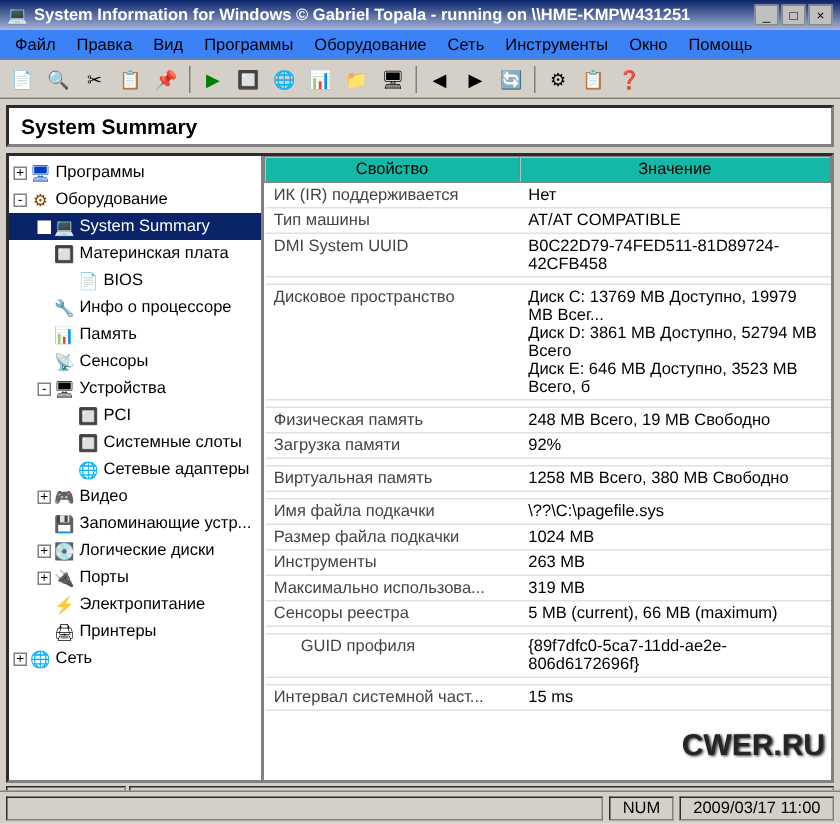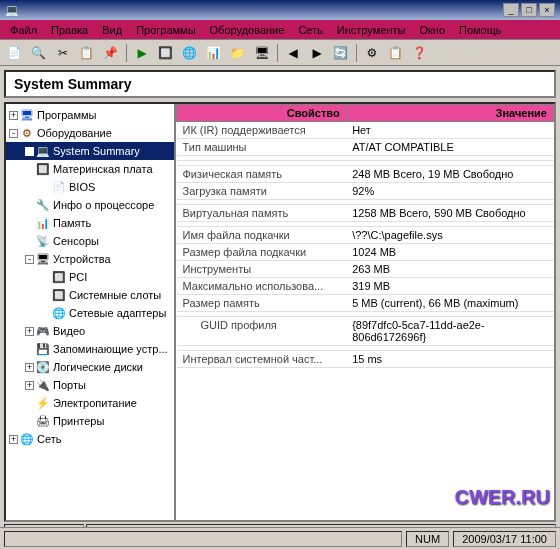--- a/index.html
+++ b/index.html
@@ -41,21 +41,21 @@
       font-size: 9px;
       display: flex;
       align-items: center;
       justify-content: center;
       cursor: pointer;
       color: black;
     }
 
     
     .menu-bar {
-      background: #be185d;
+      background: #3b82f6;
       border-bottom: 1px solid #808080;
       padding: 2px 4px;
       display: flex;
       gap: 2px;
       height: 20px;
       align-items: center;
     }
     .menu-item {
       padding: 1px 6px;
       cursor: pointer;
@@ -149,25 +149,25 @@
       background: white;
       overflow: auto;
     }
 
     .detail-table {
       width: 100%;
       border-collapse: collapse;
       font-size: 11px;
     }
     .detail-table th {
-      background: #ec4899;
+      background: #14b8a6;
       border: 1px solid #808080;
       padding: 2px 6px;
-      text-align: right;
-      font-weight: bold;
+      text-align: center;
+      font-weight: normal;
       position: sticky;
       top: 0;
     }
     .detail-table td {
       border-bottom: 1px solid #e0e0e0;
       padding: 2px 6px;
       vertical-align: top;
     }
 
     
@@ -219,20 +219,21 @@
       opacity: 0.85;
       pointer-events: none;
     }
   </style>
 </head>
 <body>
 
 <div class="title-bar">
   <div class="title-bar-left">
     <span>💻</span>
+    <span>System Information for Windows  © Gabriel Topala - running on \\HME-KMPW431251</span>
   </div>
   <div class="title-bar-right">
     <div class="title-btn">_</div>
     <div class="title-btn">□</div>
     <div class="title-btn">×</div>
   </div>
 </div>
 
 <div class="menu-bar">
   <span class="menu-item">Файл</span>
@@ -384,42 +385,52 @@
       <tbody id="detail-tbody">
       <tr>
             <td style="color: rgb(68, 68, 68); width: 45%;">ИК (IR) поддерживается</td>
             <td style="white-space: pre-line;">Нет</td>
           </tr>
           <tr>
             <td style="color: rgb(68, 68, 68); width: 45%;">Тип машины</td>
             <td style="white-space: pre-line;">AT/AT COMPATIBLE</td>
           </tr>
           <tr>
-            <td style="color: rgb(68, 68, 68); width: 45%;"></td>
-            <td style="white-space: pre-line;"></td>
+            <td style="color: rgb(68, 68, 68); width: 45%;">DMI System UUID</td>
+            <td style="white-space: pre-line;">B0C22D79-74FED511-81D89724-42CFB458</td>
+          </tr>
+          <tr>
+            <td style="color: rgb(68, 68, 68); width: 45%;"></td>
+            <td style="white-space: pre-line;"></td>
+          </tr>
+          <tr>
+            <td style="color: rgb(68, 68, 68); width: 45%;">Дисковое пространство</td>
+            <td style="white-space: pre-line;">Диск C: 13769 MB Доступно, 19979 MB Всег...
+Диск D: 3861 MB Доступно, 52794 MB Всего
+Диск E: 646 MB Доступно, 3523 MB Всего, б</td>
           </tr>
           <tr>
             <td style="color: rgb(68, 68, 68); width: 45%;"></td>
             <td style="white-space: pre-line;"></td>
           </tr>
           <tr>
             <td style="color: rgb(68, 68, 68); width: 45%;">Физическая память</td>
             <td style="white-space: pre-line;">248 MB Всего, 19 MB Свободно</td>
           </tr>
           <tr>
             <td style="color: rgb(68, 68, 68); width: 45%;">Загрузка памяти</td>
             <td style="white-space: pre-line;">92%</td>
           </tr>
           <tr>
             <td style="color: rgb(68, 68, 68); width: 45%;"></td>
             <td style="white-space: pre-line;"></td>
           </tr>
           <tr>
             <td style="color: rgb(68, 68, 68); width: 45%;">Виртуальная память</td>
-            <td style="white-space: pre-line;">1258 MB Всего, 590 MB Свободно</td>
+            <td style="white-space: pre-line;">1258 MB Всего, 380 MB Свободно</td>
           </tr>
           <tr>
             <td style="color: rgb(68, 68, 68); width: 45%;"></td>
             <td style="white-space: pre-line;"></td>
           </tr>
           <tr>
             <td style="color: rgb(68, 68, 68); width: 45%;">Имя файла подкачки</td>
             <td style="white-space: pre-line;">\??\C:\pagefile.sys</td>
           </tr>
           <tr>
@@ -428,21 +439,21 @@
           </tr>
           <tr>
             <td style="color: rgb(68, 68, 68); width: 45%;">Инструменты</td>
             <td style="white-space: pre-line;">263 MB</td>
           </tr>
           <tr>
             <td style="color: rgb(68, 68, 68); width: 45%;">Максимально использова...</td>
             <td style="white-space: pre-line;">319 MB</td>
           </tr>
           <tr>
-            <td style="color: rgb(68, 68, 68); width: 45%;">Размер память</td>
+            <td style="color: rgb(68, 68, 68); width: 45%;">Сенсоры реестра</td>
             <td style="white-space: pre-line;">5 MB (current), 66 MB (maximum)</td>
           </tr>
           <tr>
             <td style="color: rgb(68, 68, 68); width: 45%;"></td>
             <td style="white-space: pre-line;"></td>
           </tr>
           <tr>
             <td style="color: rgb(68, 68, 68); width: 45%; padding-left: 24px;">GUID профиля</td>
             <td style="white-space: pre-line;">{89f7dfc0-5ca7-11dd-ae2e-806d6172696f}</td>
           </tr>
@@ -466,14 +477,14 @@
   <div style="flex:1; border:1px inset #808080; background:#d4d0c8;"></div>
 </div>
 
 <div class="status-bar">
   <div class="status-section" style="flex:1"></div>
   <div class="status-section">NUM</div>
   <div class="status-section">2009/03/17  11:00</div>
 </div>
 
 <div class="watermark" style="font-family:Arial Black,sans-serif;">
-  <span style="color:#6d28d9; text-shadow: 1px 1px 2px #000;">CWER.RU</span>
+  <span style="color:#000000; text-shadow: 1px 1px 2px #000;">CWER.RU</span>
 </div>
 
 </body></html>

